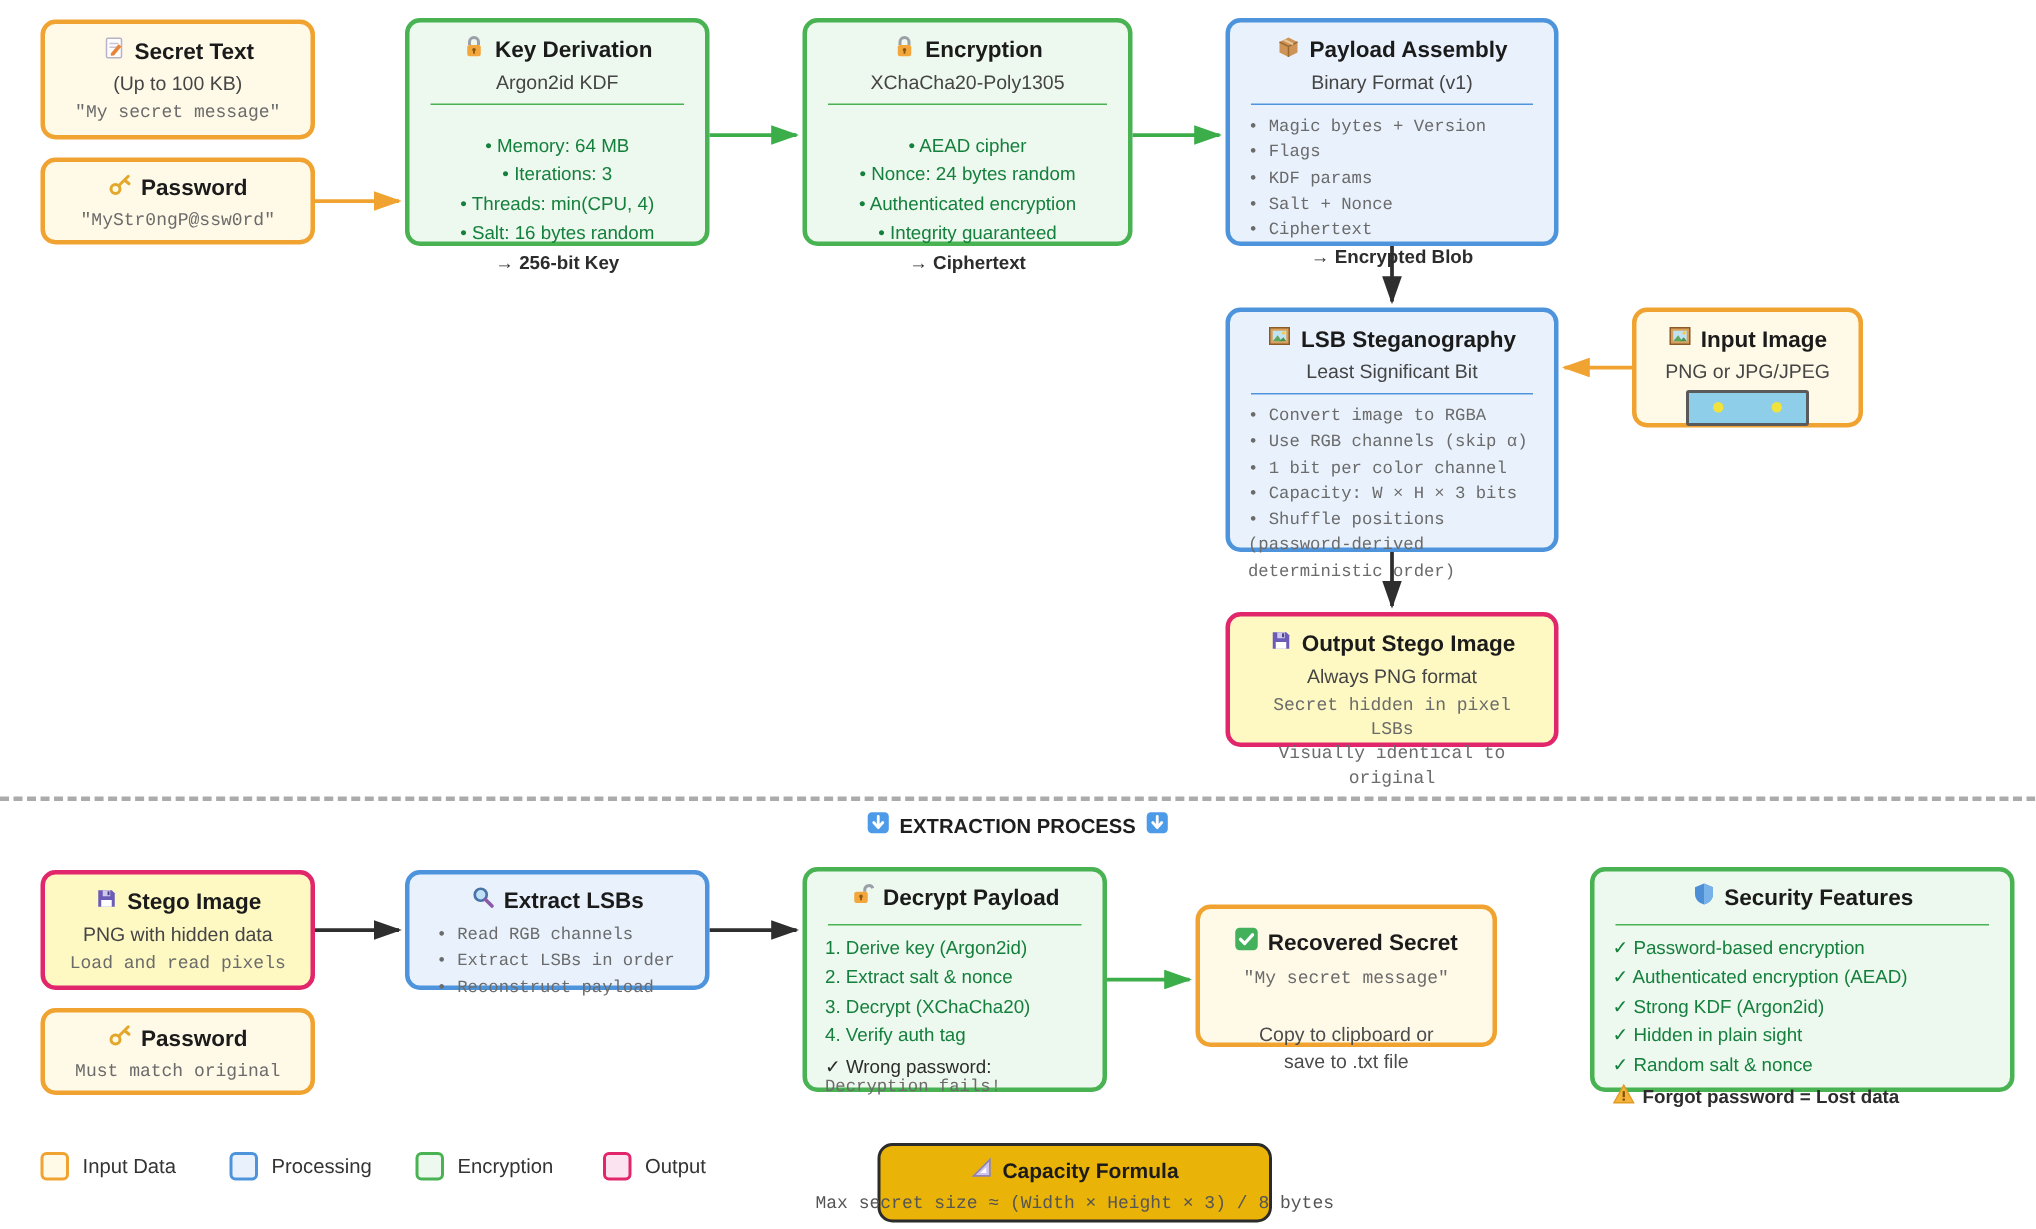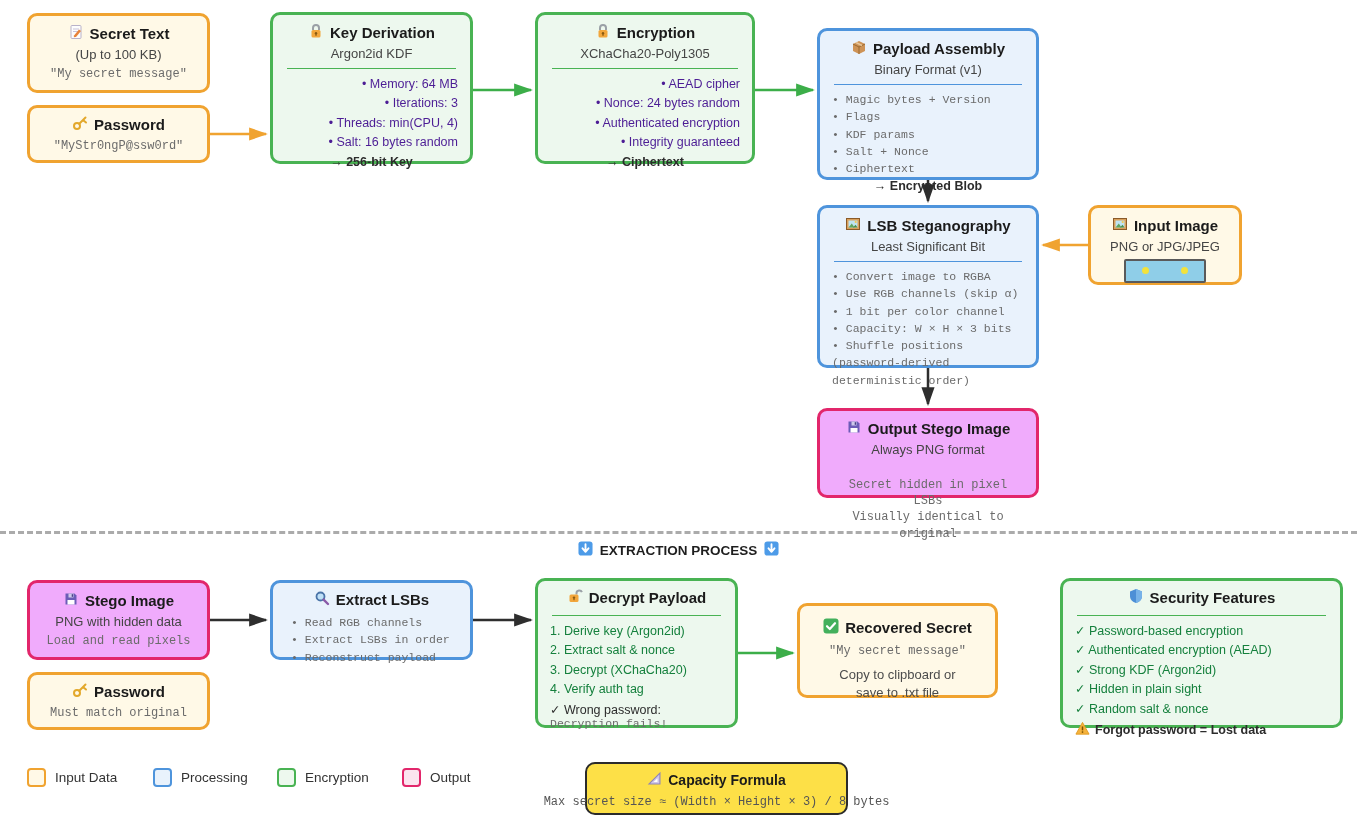--- a/index.html
+++ b/index.html
@@ -4,58 +4,58 @@
 <style>
   html,body{margin:0;padding:0;background:#fff;}
   #canvas{position:relative;width:1357px;height:819px;background:#fff;overflow:hidden;
           font-family:"Liberation Sans",sans-serif;}
   svg.wires{position:absolute;left:0;top:0;z-index:0;}
   .node{position:absolute;box-sizing:border-box;border-radius:10px;border:3px solid;
         padding:8px 12px;z-index:1;text-align:center;}
   .c-input{border-color:#F0A330;background:#FFF9E7;}
   .c-proc {border-color:#4E94DC;background:#E9F2FC;}
   .c-enc  {border-color:#49B353;background:#EDF8EE;}
-  .c-out  {border-color:#E2266B;background:#f0abfc;}
+  .c-out  {border-color:#E2266B;background:#fef9c3;}
   .node-title{display:flex;justify-content:center;align-items:center;gap:6px;
               font-weight:bold;font-size:15px;color:#1b1b1b;line-height:1.2;}
   .node-sub{font-size:13px;color:#454545;margin-top:3px;}
   .rule{height:0;border-top:1.5px solid;margin:7px 2px 6px 2px;}
   .rule-enc{border-color:#49B353;} .rule-proc{border-color:#4E94DC;}
   ul{list-style:none;margin:0;padding:0;}
-  .blist{margin-top:6px;font-size:12.5px;color:#4c1d95;line-height:1.55;text-align:right;}
+  .blist{margin-top:18px;font-size:12.5px;color:#15803d;line-height:1.55;text-align:center;}
   .blist li::before{content:"• ";}
   .mlist{margin-top:2px;font-family:"Liberation Mono",monospace;font-size:11.5px;
          color:#6b6b6b;line-height:1.5;text-align:left;}
   .mlist li::before{content:"• ";}
   .steps{margin-top:2px;font-size:12.5px;color:#15803d;line-height:1.55;text-align:left;}
   .result{font-weight:bold;font-size:12.5px;color:#2c2c2c;margin-top:2px;}
   .mono{font-family:"Liberation Mono",monospace;color:#6b6b6b;font-size:12px;}
   .warnline{display:flex;align-items:center;gap:5px;font-weight:bold;font-size:12.5px;
             color:#2c2c2c;margin-top:2px;text-align:left;}
   .boldline{font-weight:normal;font-size:12.5px;color:#2c2c2c;text-align:left;margin-top:2px;}
   .divider{position:absolute;left:0;top:531px;width:1357px;height:0;
            border-top:3px dashed #ababab;z-index:0;}
   .divider-label{position:absolute;left:0;top:541px;width:1357px;display:flex;
                  justify-content:center;align-items:center;gap:7px;font-weight:bold;
                  font-size:13.5px;color:#1e1e1e;z-index:1;}
   .legend-item{position:absolute;display:flex;align-items:center;gap:9px;z-index:1;}
   .legend-swatch{width:19px;height:19px;border-radius:4px;border:2.5px solid;box-sizing:border-box;}
   .legend-label{font-size:13.5px;color:#333;}
   .formula{position:absolute;left:585px;top:762px;width:263px;height:53px;z-index:1;
-           border:2.5px solid #2b2b2b;border-radius:10px;background:#fde047;box-sizing:border-box;}
+           border:2.5px solid #2b2b2b;border-radius:10px;background:#eab308;box-sizing:border-box;}
   .formula-title{display:flex;justify-content:center;align-items:center;gap:6px;
                  font-weight:bold;font-size:14px;color:#1b1b1b;margin-top:7px;}
   .formula-text{position:absolute;left:50%;transform:translateX(-50%);top:31px;
                 white-space:nowrap;font-family:"Liberation Mono",monospace;
                 font-size:12px;color:#555;}
   .thumb{width:78px;height:20px;background:#8FCEE8;border:2px solid #5a5a5a;
          border-radius:2px;margin:5px auto 0 auto;position:relative;}
   .thumb .dot{position:absolute;top:6px;width:7px;height:7px;border-radius:50%;background:#F2E23C;}
   .icon{flex:0 0 auto;display:inline-block;}
-  .note{font-size:13px;color:#4c4c4c;line-height:1.35;margin-top:8px;}
+  .note{font-size:13px;color:#4c4c4c;line-height:1.35;margin-top:22px;}
 </style>
 </head>
 <body>
 
 <div id="canvas">
 
   <svg class="wires" width="1357" height="819">
     <defs>
       <marker id="mO" viewBox="0 0 10 7" refX="9" refY="3.5" markerWidth="7.5" markerHeight="5.25" orient="auto">
         <polygon points="0 0,10 3.5,0 7" fill="#F0A330"></polygon>
@@ -138,21 +138,21 @@
     <div class="rule rule-enc"></div>
     <ul class="blist">
       <li>AEAD cipher</li>
       <li>Nonce: 24 bytes random</li>
       <li>Authenticated encryption</li>
       <li>Integrity guaranteed</li>
     </ul>
     <div class="result">→ Ciphertext</div>
   </div>
 
-  <div class="node c-proc" style="left:817px;top:12px;width:222px;height:152px;margin-top:16px;">
+  <div class="node c-proc" style="left:817px;top:12px;width:222px;height:152px;">
     <div class="node-title">
       <span class="icon"><svg width="16" height="16" viewBox="0 0 16 16">
             <path d="M2 5 L8 2 L14 5 L14 12 L8 15 L2 12 z" fill="#CE9356"></path>
             <path d="M2 5 L8 8 L14 5 M8 8 V15" stroke="#9a6a32" stroke-width="1" fill="none"></path>
             <path d="M5 3.5 L11 6.5" stroke="#E8C79A" stroke-width="1.4" fill="none"></path>
           </svg></span>
       <span>Payload Assembly</span>
     </div>
     <div class="node-sub">Binary Format (v1)</div>
     <div class="rule rule-proc"></div>
@@ -210,21 +210,21 @@
     <div class="node-title">
       <span class="icon"><svg width="16" height="16" viewBox="0 0 16 16">
             <path d="M2.5 2.5 h9 l2 2 v9 h-11 z" fill="#6C5CB7"></path>
             <rect x="4.5" y="9" width="7" height="4.5" fill="#fff"></rect>
             <rect x="5.5" y="2.5" width="5" height="4" fill="#cfc9ea"></rect>
             <rect x="8.7" y="3.2" width="1.3" height="2.6" fill="#4a3f86"></rect>
           </svg></span>
       <span>Output Stego Image</span>
     </div>
     <div class="node-sub">Always PNG format</div>
-    <div class="mono" style="margin-top:20px;line-height:1.35;">Secret hidden in pixel LSBs</div>
+    <div class="mono" style="margin-top:4px;line-height:1.35;">Secret hidden in pixel LSBs</div>
     <div class="mono" style="line-height:1.35;">Visually identical to original</div>
   </div>
 
   <div class="divider"></div>
   <div class="divider-label">
     <span class="icon"><svg width="15" height="15" viewBox="0 0 16 16">
           <rect x="0.5" y="0.5" width="15" height="15" rx="3" fill="#4D9BE8"></rect>
           <path d="M8 3.5 V10.5 M4.8 7.8 L8 11.5 L11.2 7.8" stroke="#fff" stroke-width="2" fill="none" stroke-linecap="round" stroke-linejoin="round"></path>
         </svg></span>
     <span>EXTRACTION PROCESS</span>

